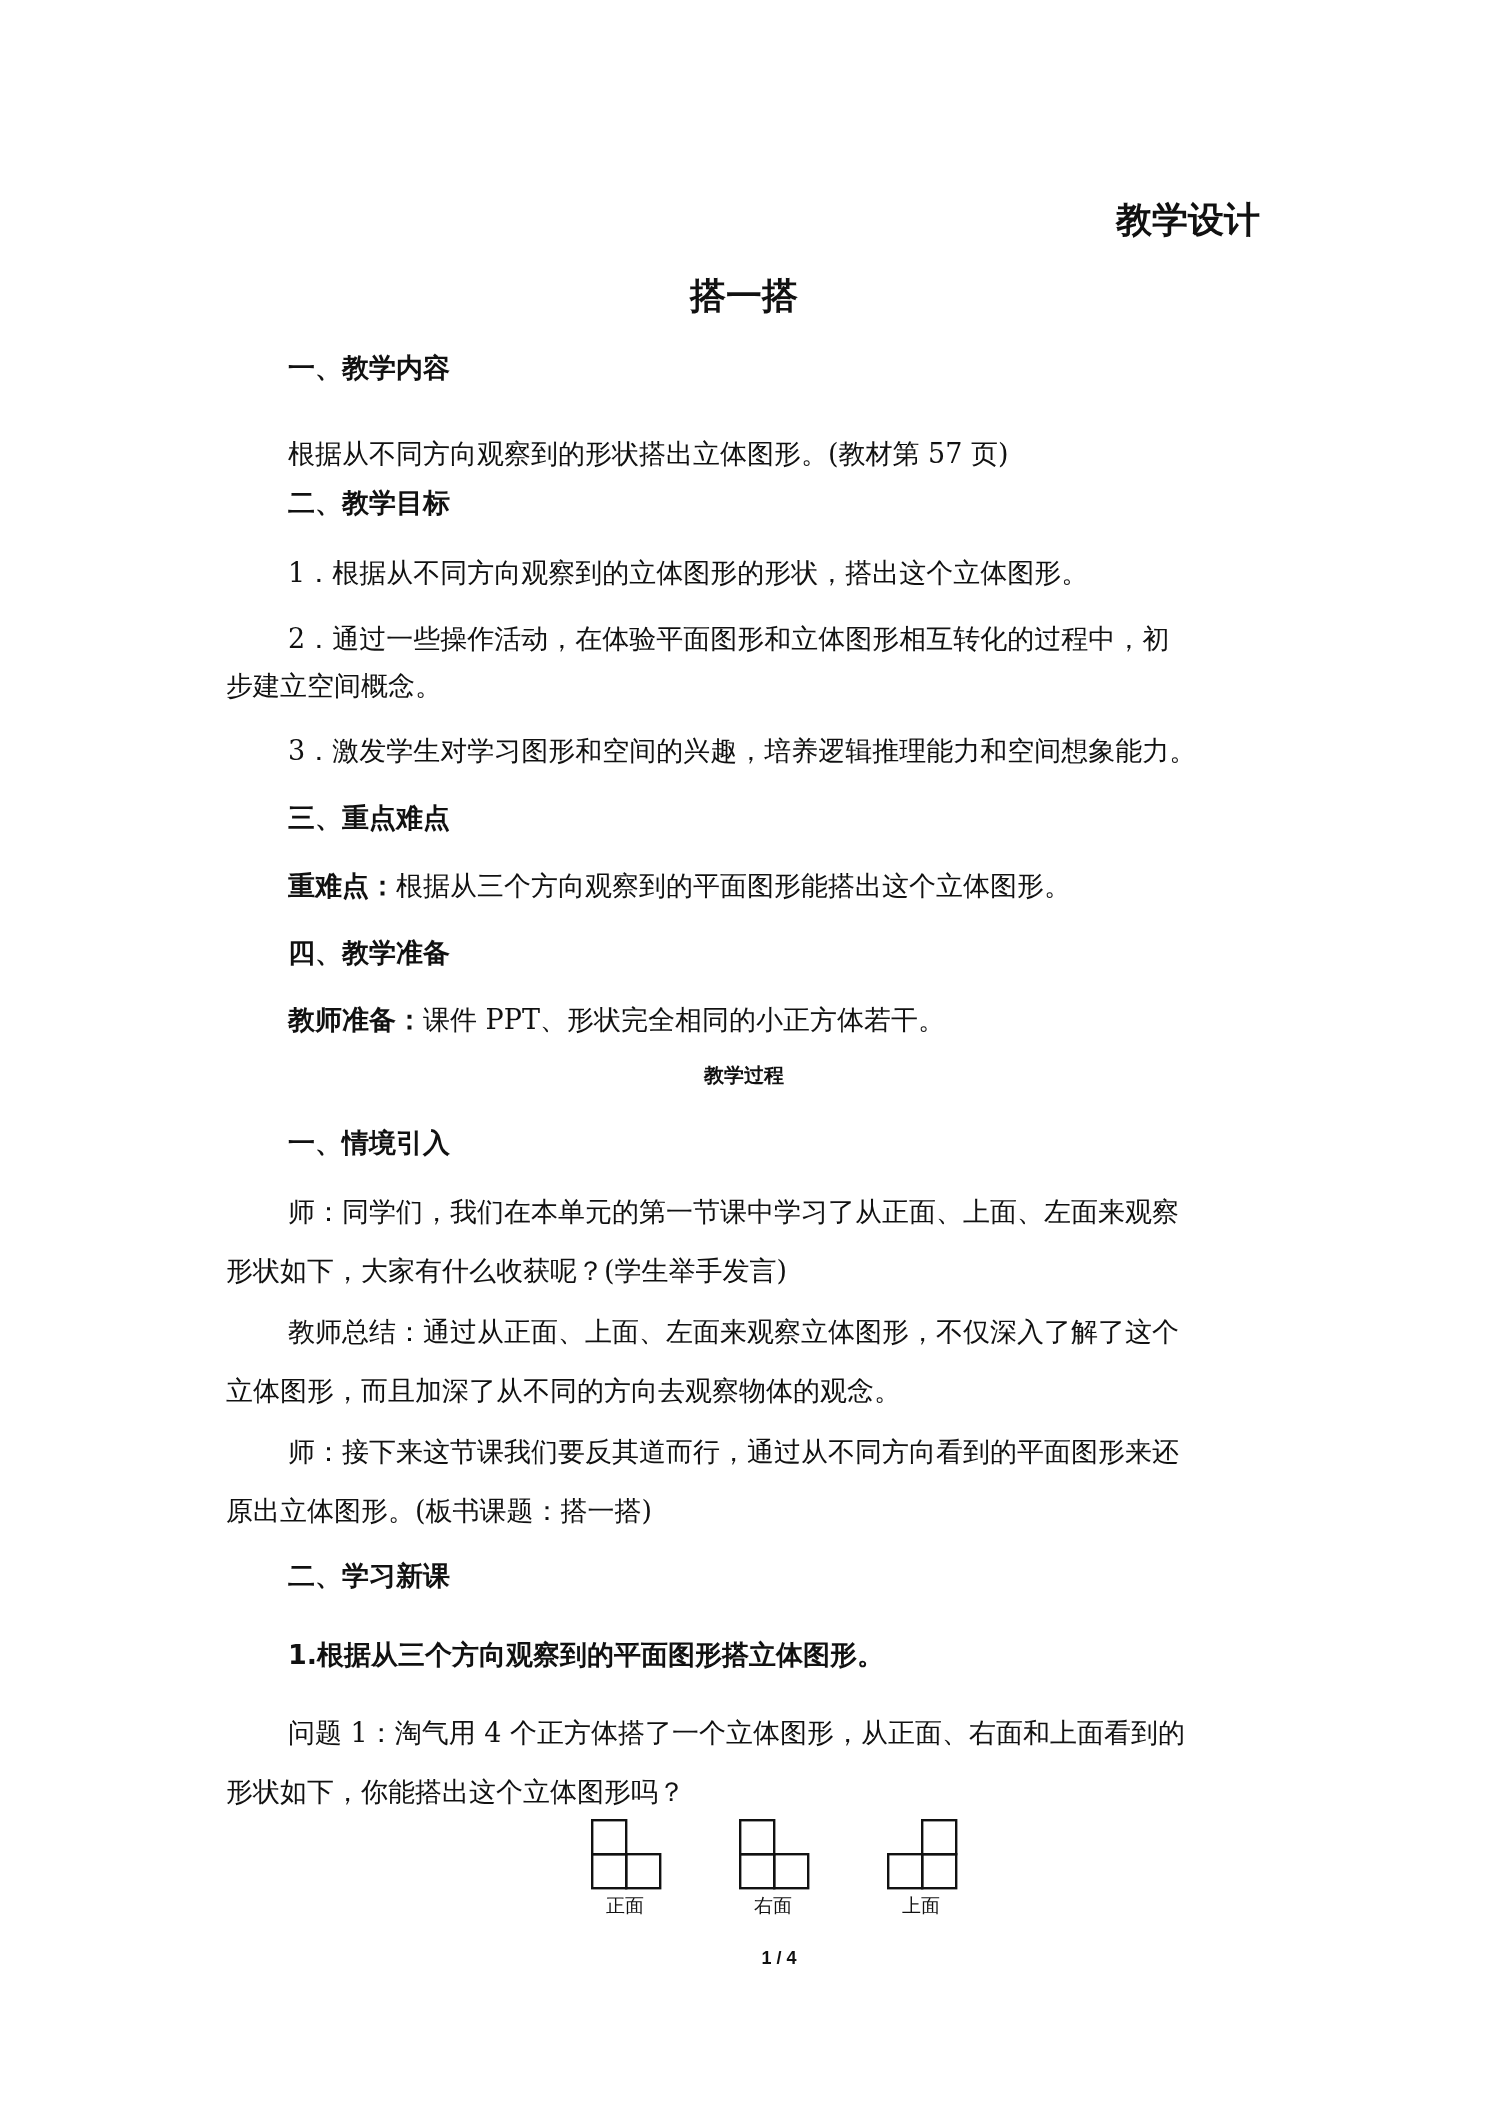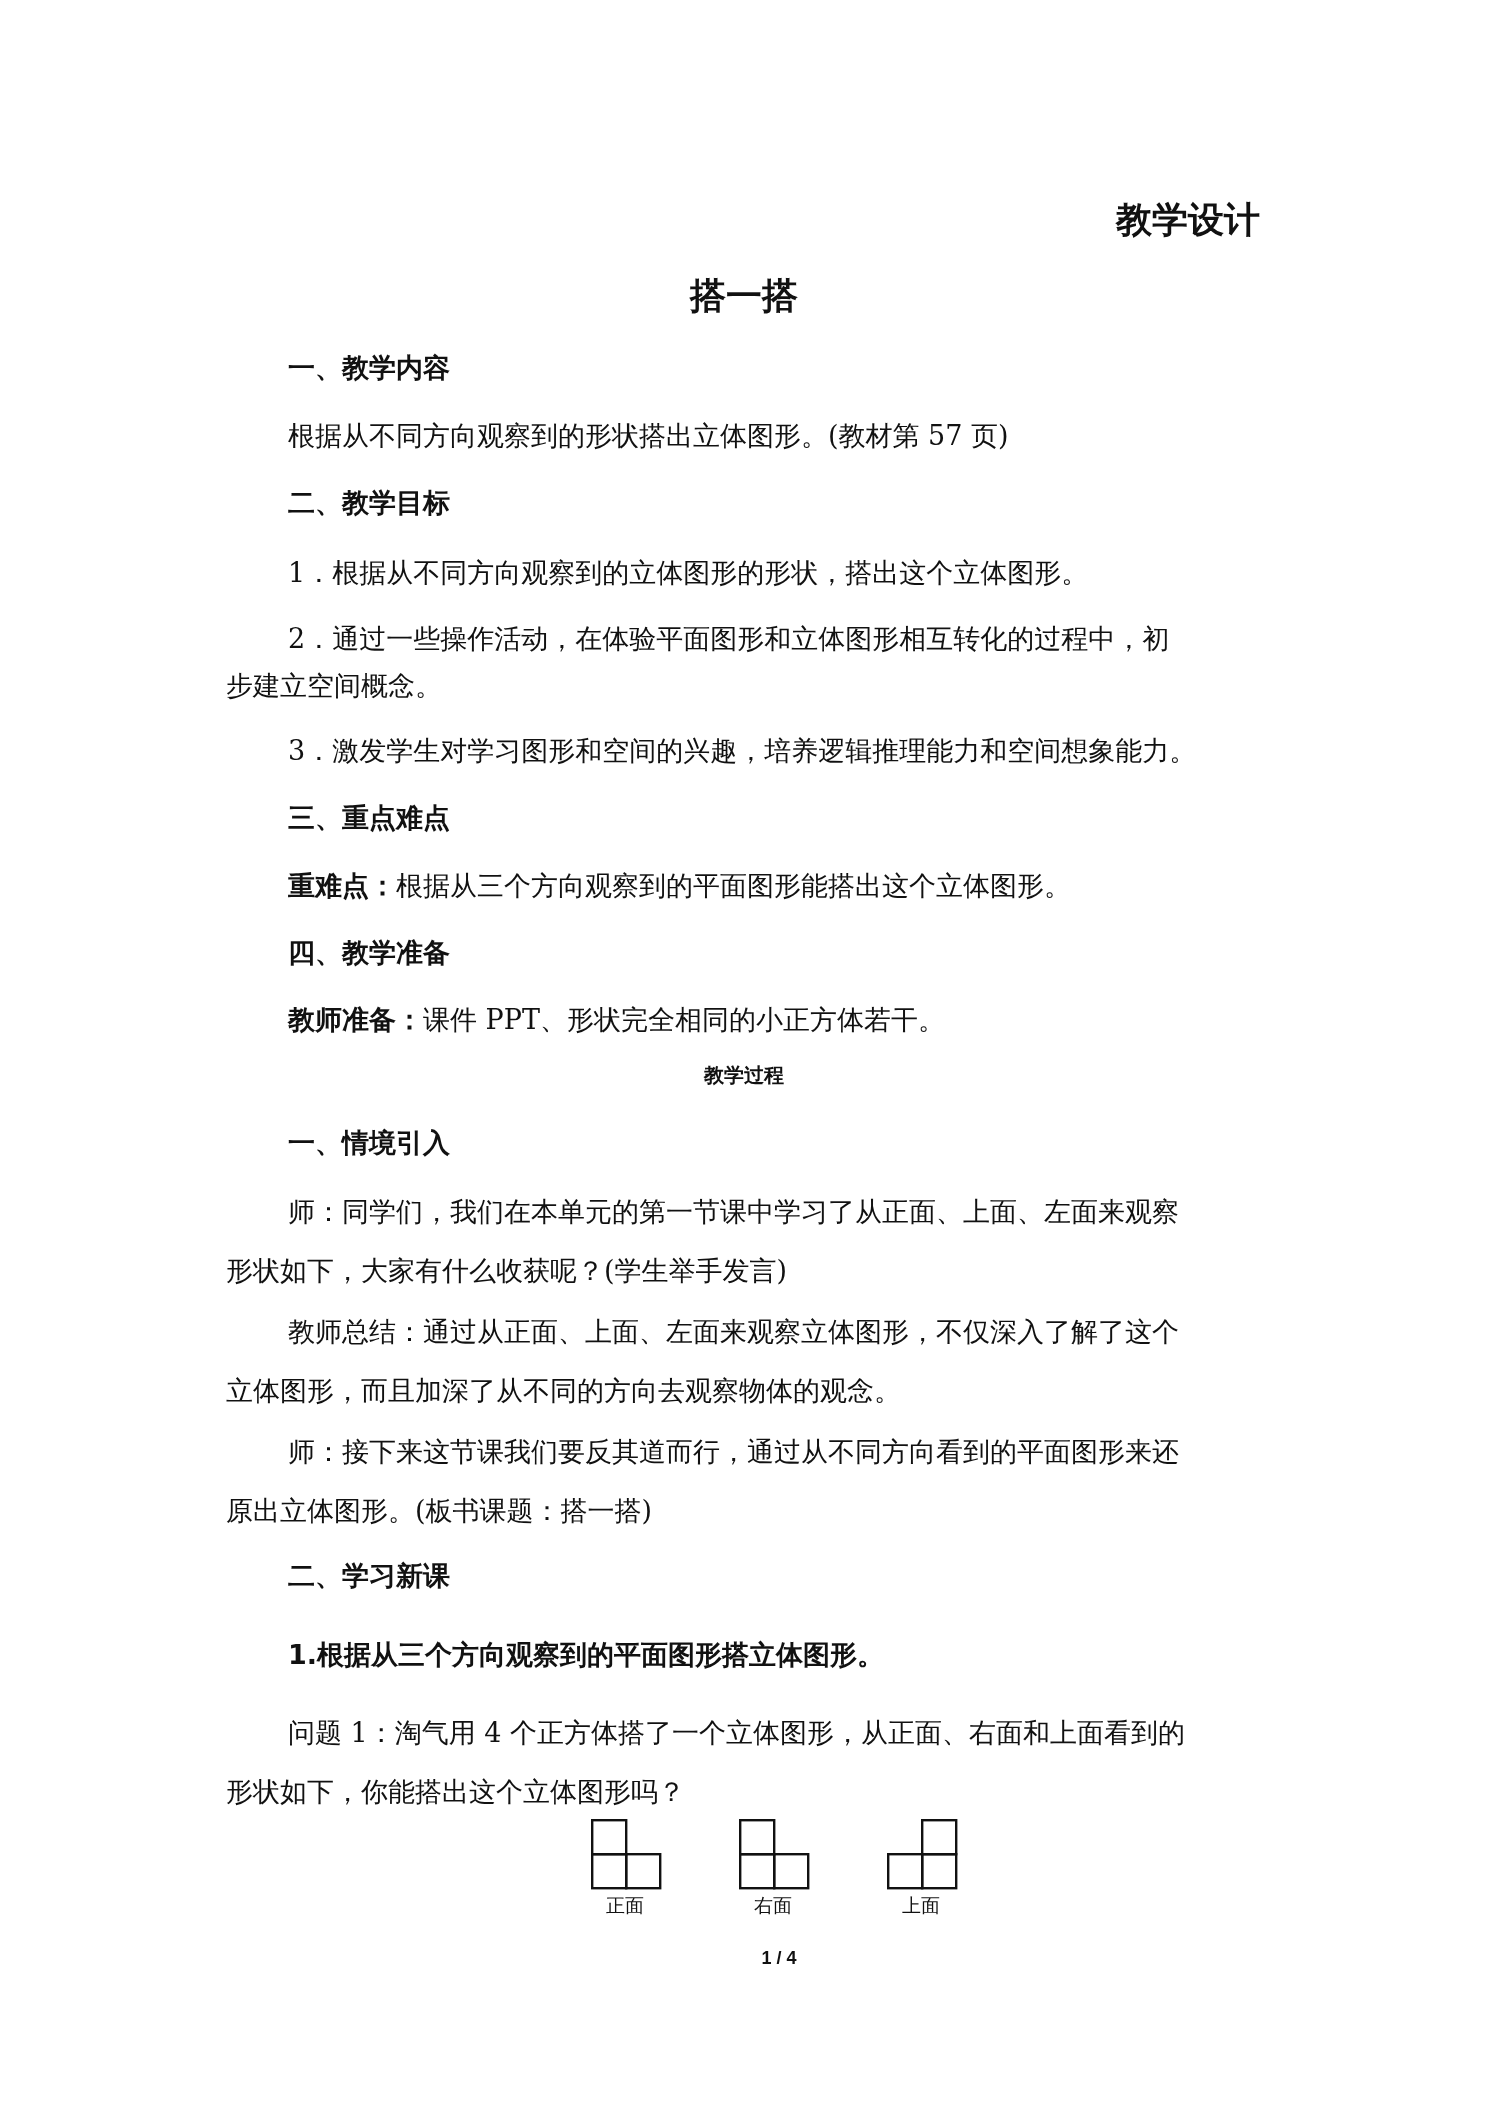--- a/index.html
+++ b/index.html
@@ -18,21 +18,21 @@
   .fig-label { position:absolute; font-size:19px; width:100px; text-align:center; }
   .page-num { top:1948px; left:0; width:1488px; text-align:center; font-size:18px; font-weight:bold; font-family:"Liberation Sans",sans-serif;padding-left:35px; }
 </style>
 </head>
 <body>
 
 <div class="abs doc-label">教学设计</div>
 <div class="abs title">搭一搭</div>
 
 <div class="abs h" style="top:350px">一、教学内容</div>
-<div class="abs p" style="top:418px">根据从不同方向观察到的形状搭出立体图形。(教材第 57 页)</div>
+<div class="abs p" style="top:436px">根据从不同方向观察到的形状搭出立体图形。(教材第 57 页)</div>
 
 <div class="abs h" style="top:485px">二、教学目标</div>
 <div class="abs p" style="top:555px">1．根据从不同方向观察到的立体图形的形状，搭出这个立体图形。</div>
 <div class="abs p" style="top:621px">2．通过一些操作活动，在体验平面图形和立体图形相互转化的过程中，初</div>
 <div class="abs p cont" style="top:668px">步建立空间概念。</div>
 <div class="abs p" style="top:733px">3．激发学生对学习图形和空间的兴趣，培养逻辑推理能力和空间想象能力。</div>
 
 <div class="abs h" style="top:800px">三、重点难点</div>
 <div class="abs p" style="top:868px">
   <span class="bold-lead">重难点：</span><span>根据从三个方向观察到的平面图形能搭出这个立体图形。</span>

